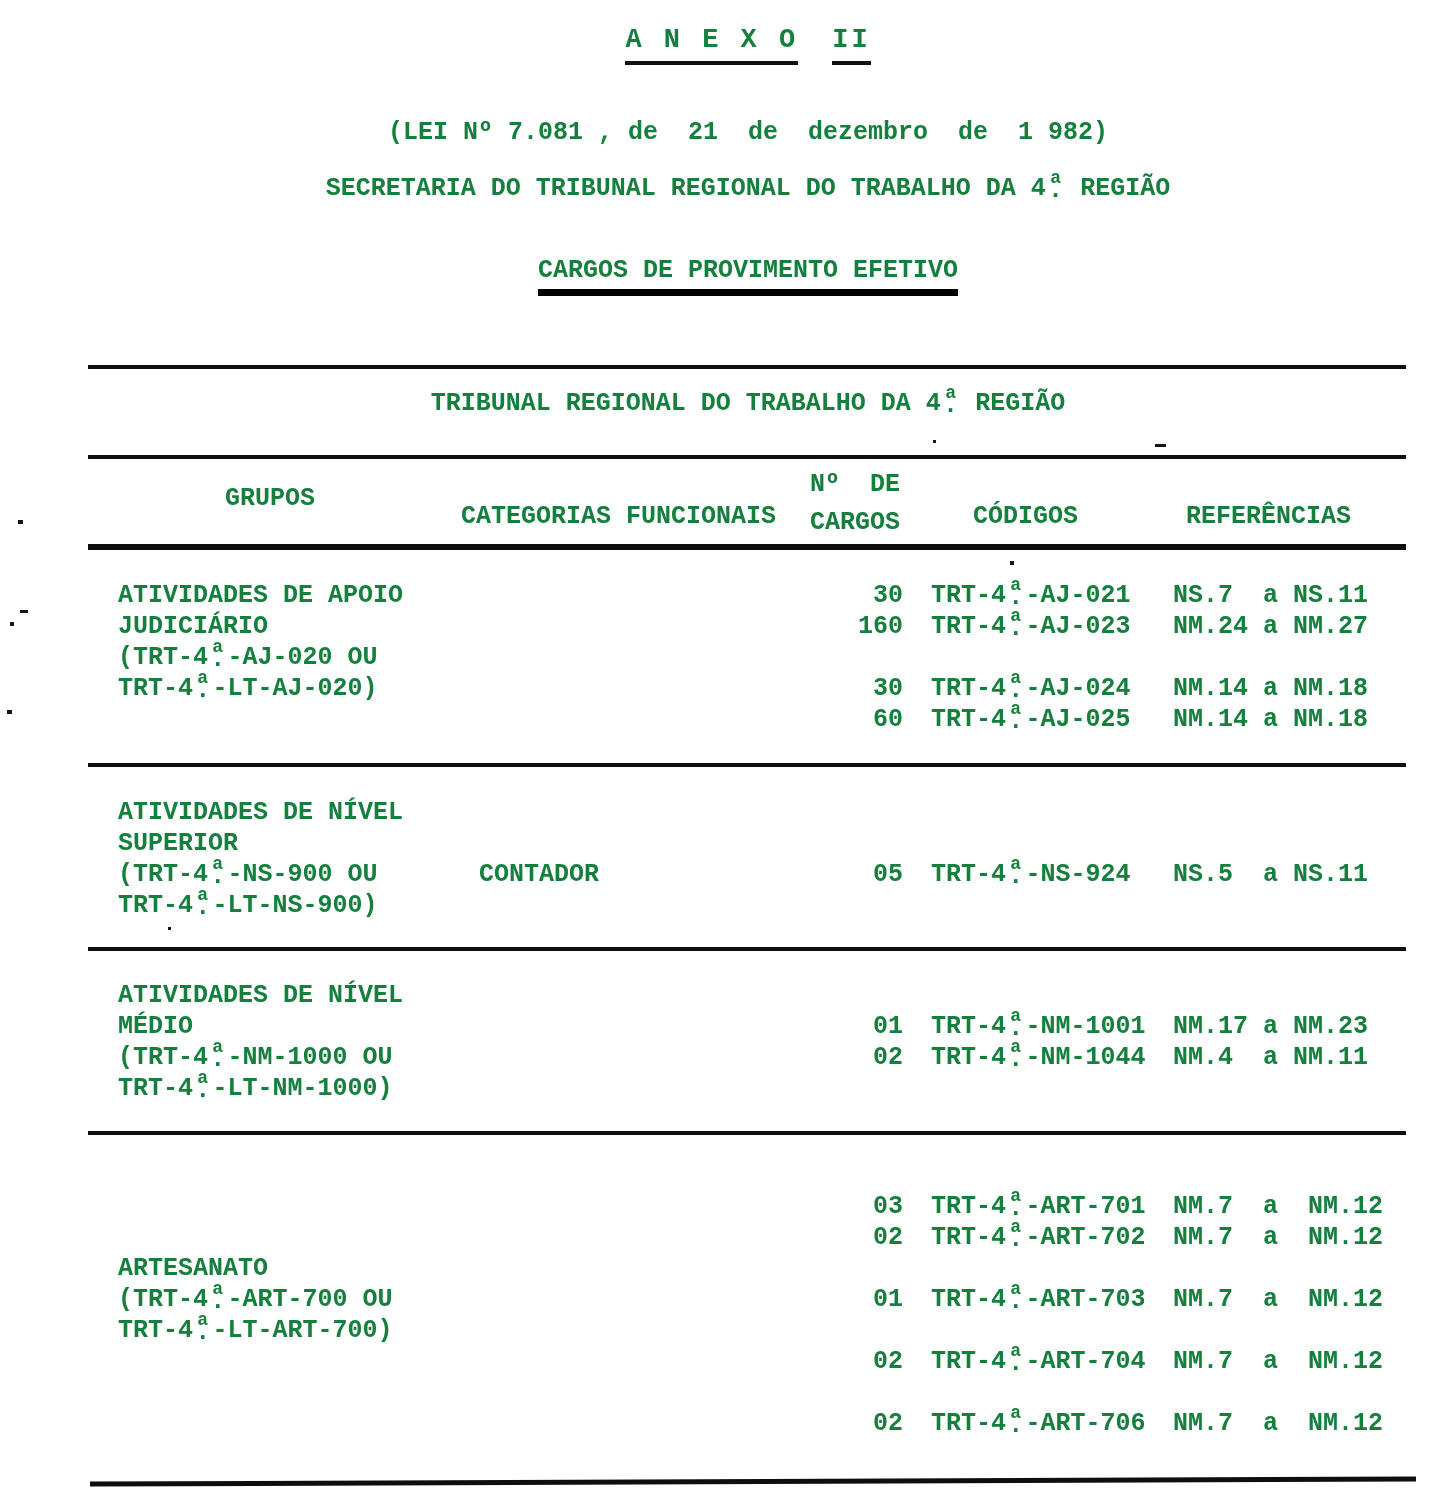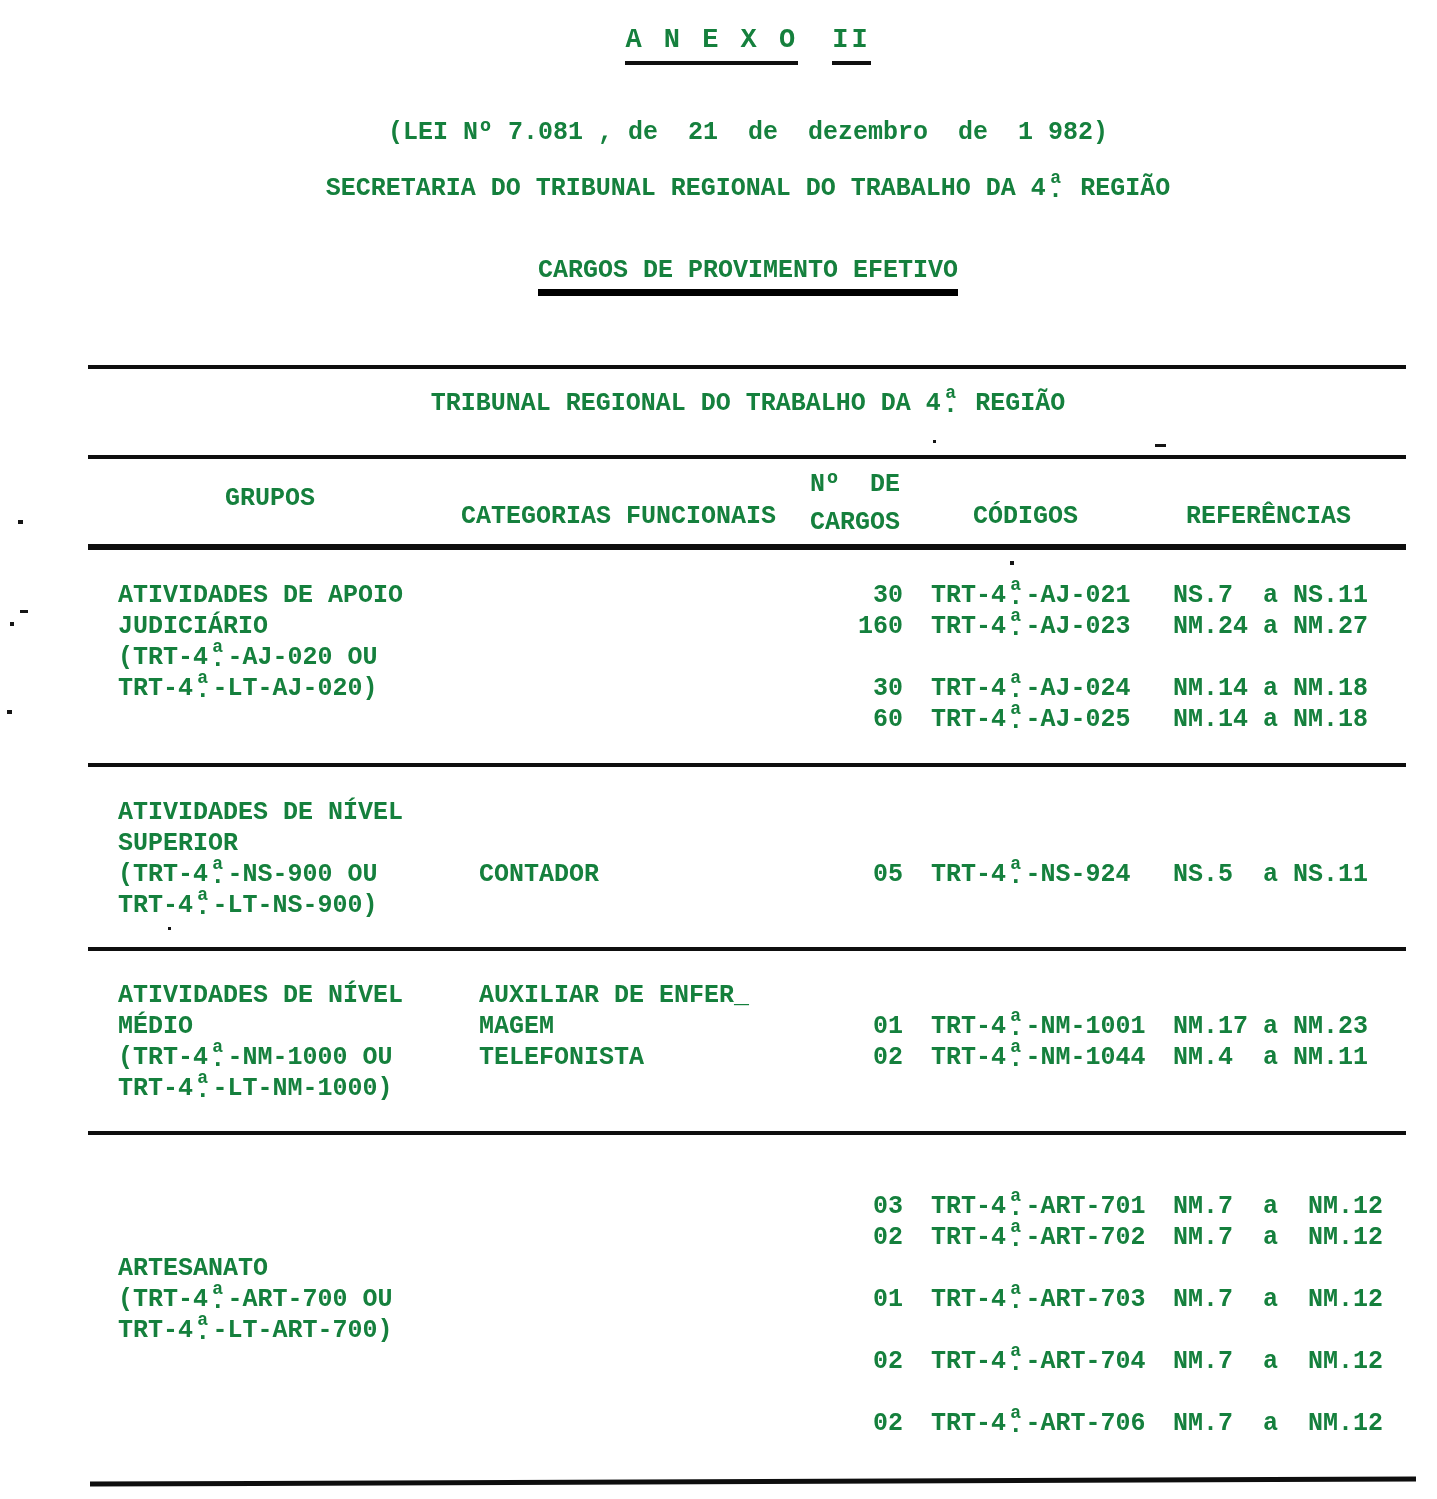--- a/index.html
+++ b/index.html
@@ -108,23 +108,20 @@
   <div class="cell" style="left:1173px;top:797px">
 
 NS.5  a NS.11</div>
 
   <div class="rule" style="top:947px"></div>
 
   <div class="cell" style="left:118px;top:980px">ATIVIDADES DE NÍVEL
 MÉDIO
 (TRT-4<span class="ord"><span class="ord-a">a</span><span class="ord-dot">.</span></span>-NM-1000 OU
 TRT-4<span class="ord"><span class="ord-a">a</span><span class="ord-dot">.</span></span>-LT-NM-1000)</div>
-  <div class="cell" style="left:479px;top:980px">AUXILIAR DE ENFER_
-MAGEM
-TELEFONISTA</div>
   <div class="cell num" style="left:807px;top:980px">
 01
 02</div>
   <div class="cell" style="left:931px;top:980px">
 TRT-4<span class="ord"><span class="ord-a">a</span><span class="ord-dot">.</span></span>-NM-1001
 TRT-4<span class="ord"><span class="ord-a">a</span><span class="ord-dot">.</span></span>-NM-1044</div>
   <div class="cell" style="left:1173px;top:980px">
 NM.17 a NM.23
 NM.4  a NM.11</div>
 

